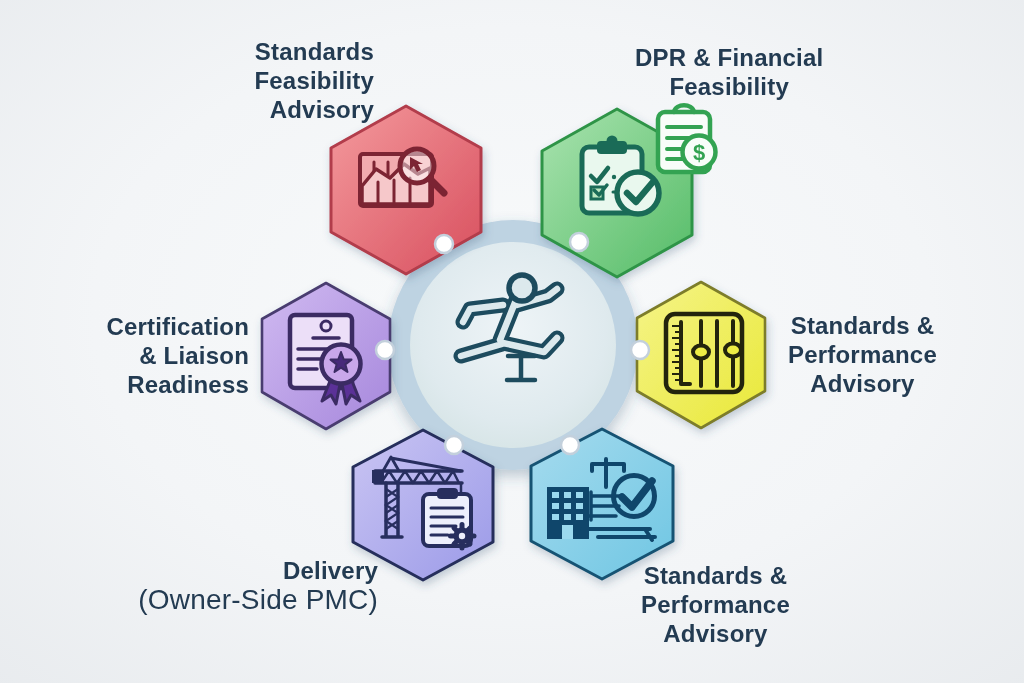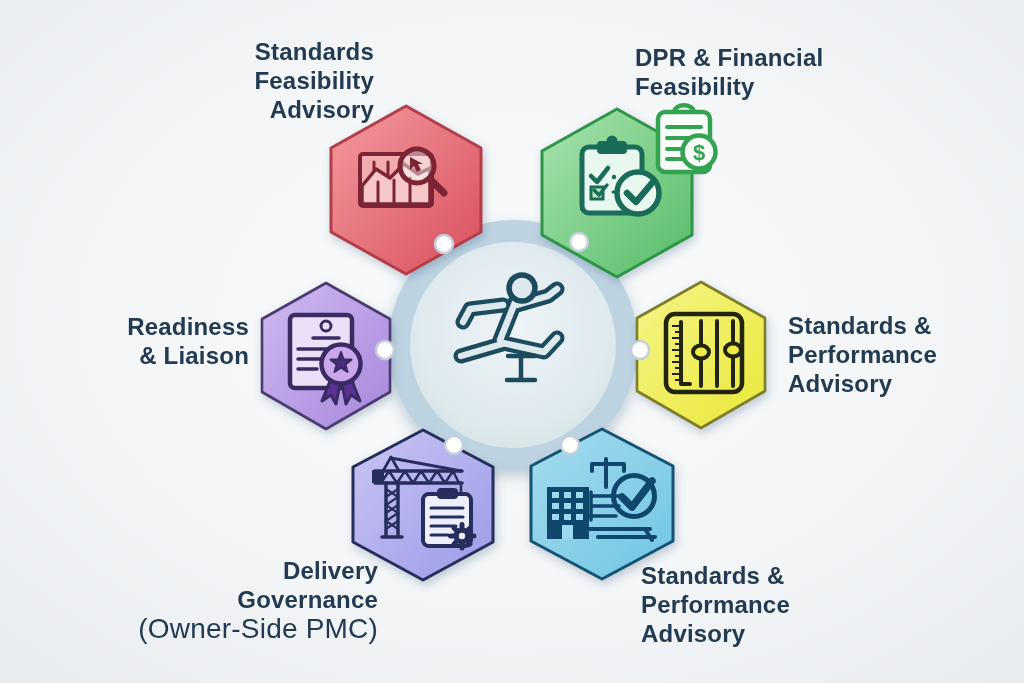--- a/index.html
+++ b/index.html
@@ -14,21 +14,21 @@
   }
   .canvas > svg{position:absolute;left:0;top:0;}
   .label{
     position:absolute;
     font-weight:700;font-size:24px;line-height:29px;
     color:#233b52;letter-spacing:0.2px;white-space:nowrap;
   }
   .label span{display:block;}
   .label .reg{font-weight:400;font-size:28px;}
   .ta-r{text-align:right;}
-  .ta-l{text-align:left;}
+  .ta-l{text-align:center;}
 </style>
 </head>
 <body>
 
 <div class="canvas">
 
 <svg width="1024" height="683" viewBox="0 0 1024 683">
   <defs>
     <linearGradient id="gRed" x1="0" y1="0" x2="1" y2="1">
       <stop offset="0" stop-color="#f49a9d"></stop>
@@ -201,33 +201,33 @@
     <span>Feasibility</span>
     <span>Advisory</span>
   </div>
 
   <div class="label ta-l" style="left:635px; top:43px;">
     <span>DPR &amp; Financial</span>
     <span>Feasibility</span>
   </div>
 
   <div class="label ta-r" style="right:775px; top:312px;">
+    <span>Certification</span>
+    <span>&amp; Liaison</span>
     <span>Readiness</span>
-    <span>&amp; Liaison</span>
   </div>
 
   <div class="label ta-l" style="left:788px; top:311px;">
     <span>Standards &amp;</span>
     <span>Performance</span>
     <span>Advisory</span>
   </div>
 
   <div class="label ta-r" style="right:646px; top:556px;margin-left:28px;">
     <span>Delivery</span>
-    <span>Governance</span>
     <span class="reg">(Owner-Side PMC)</span>
   </div>
 
   <div class="label ta-l" style="left:641px; top:561px;">
     <span>Standards &amp;</span>
     <span>Performance</span>
     <span>Advisory</span>
   </div>
 
 </div>

